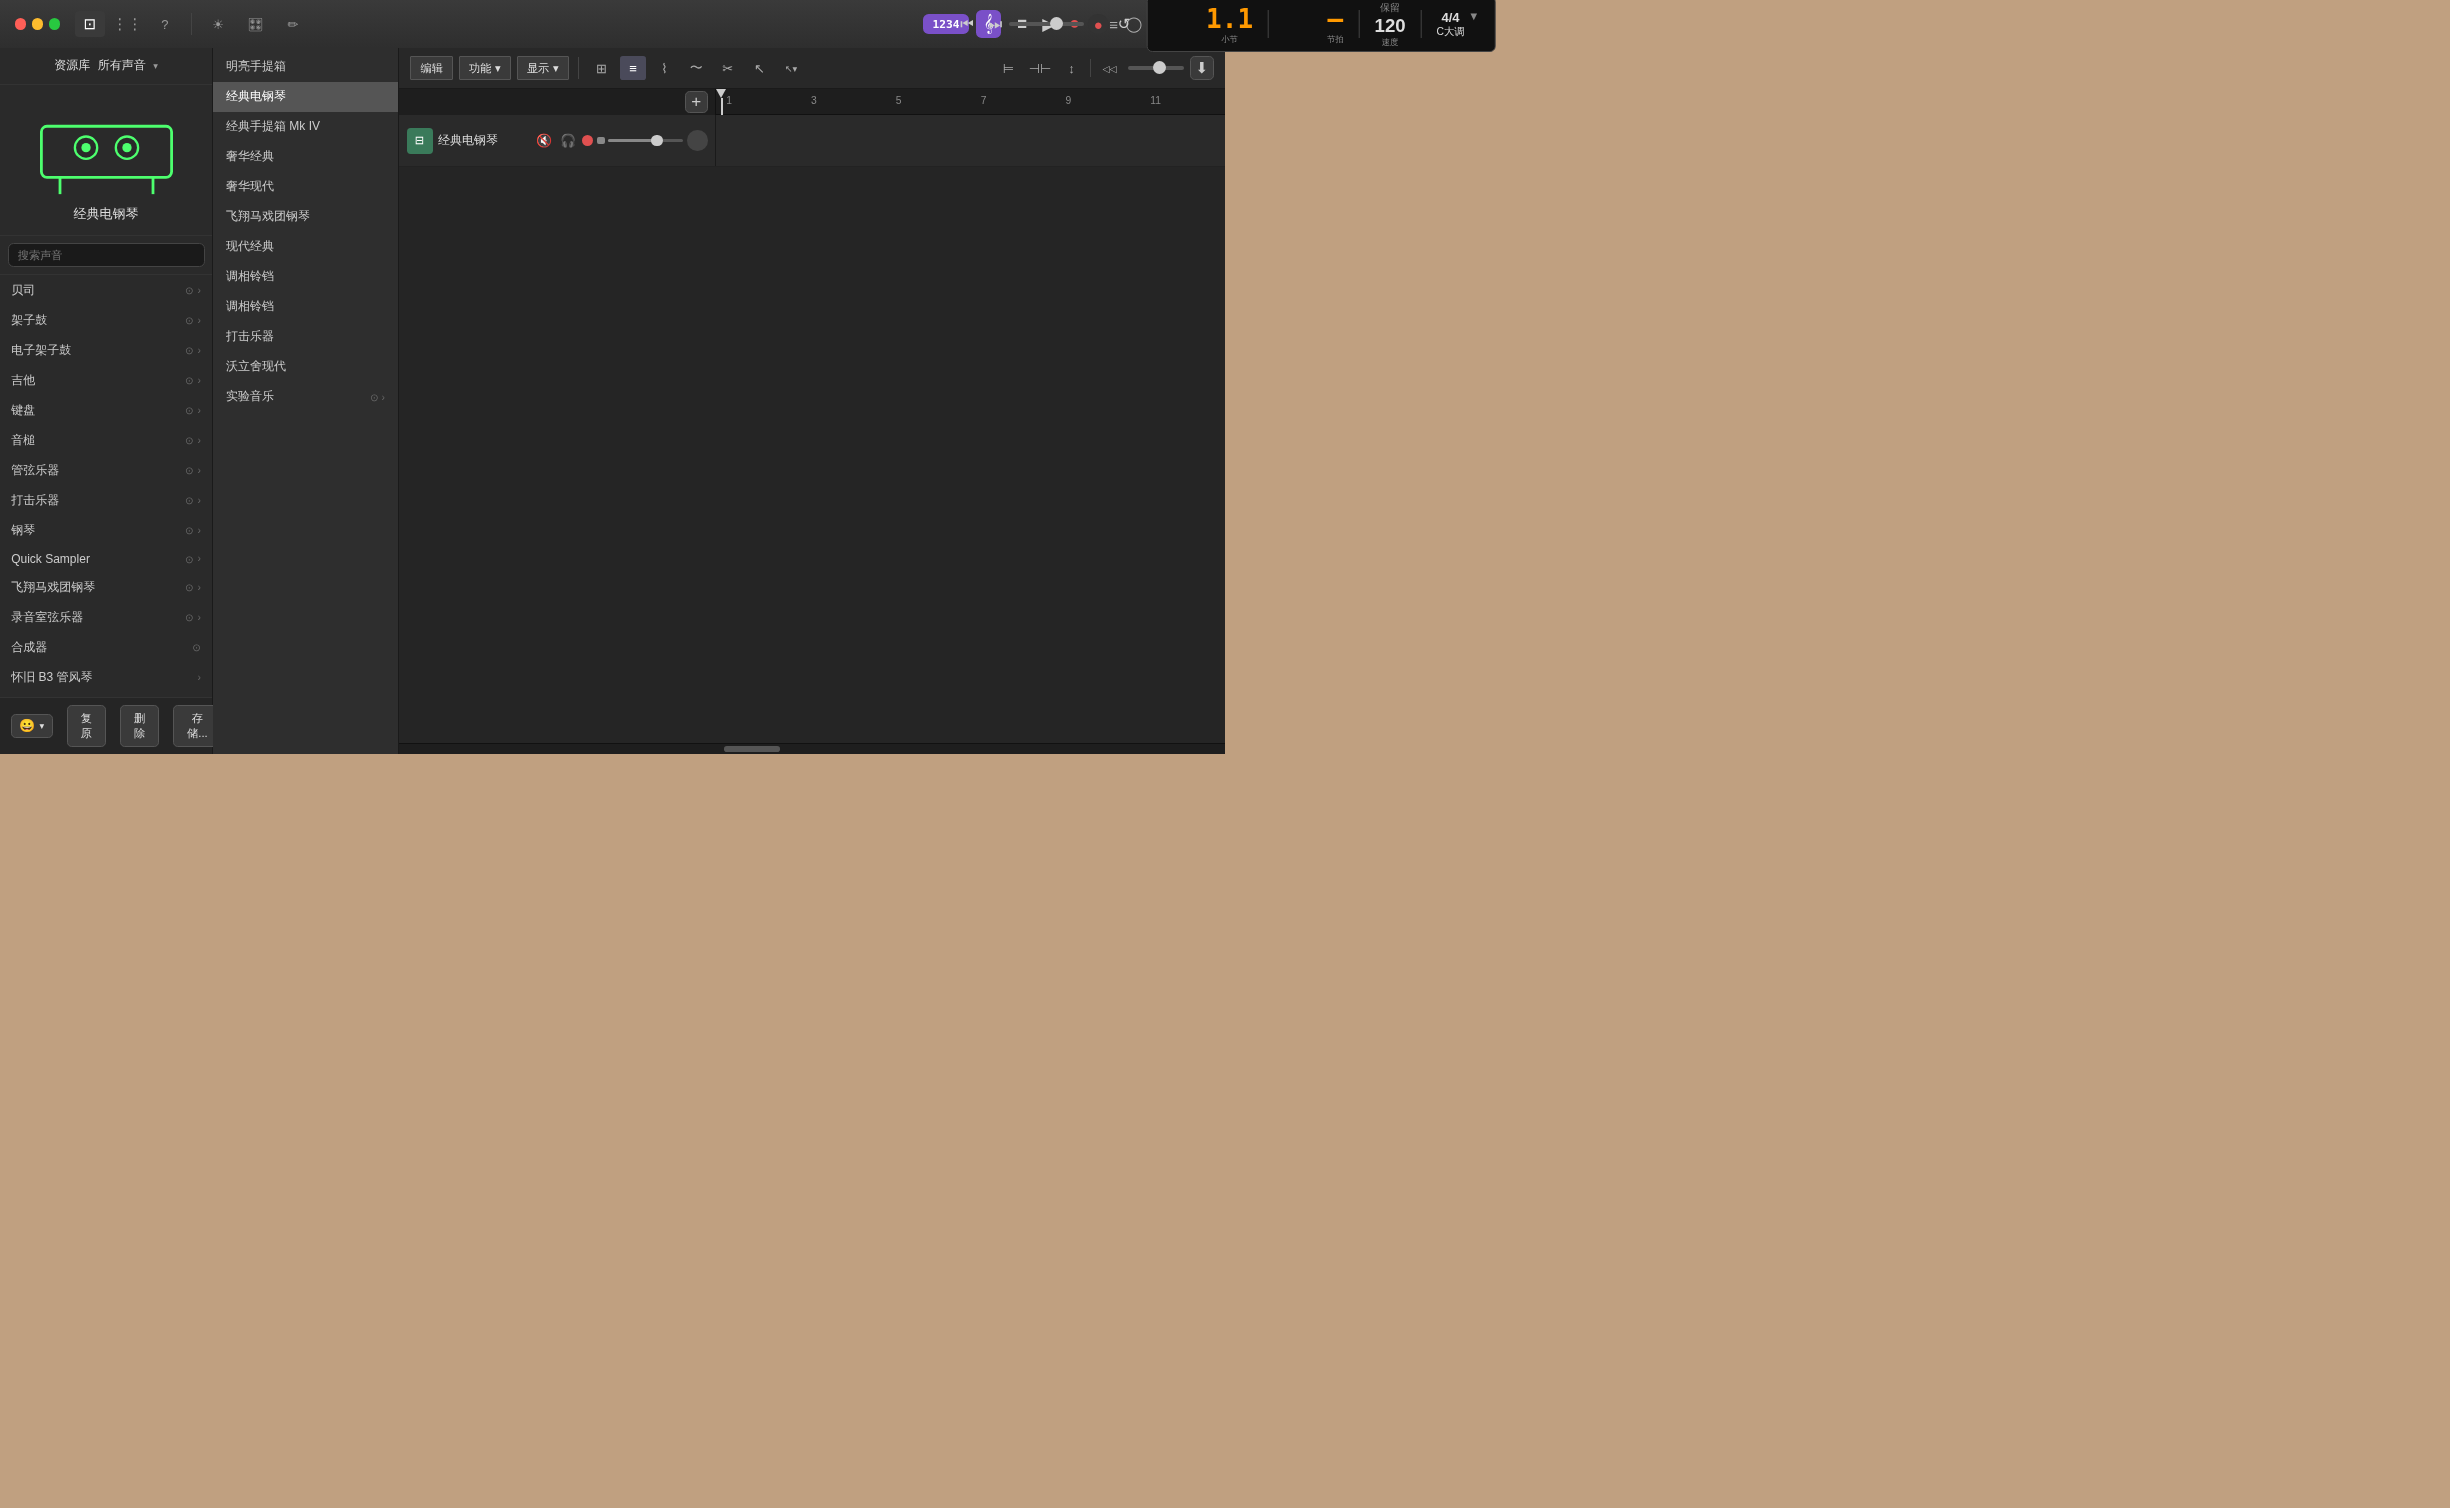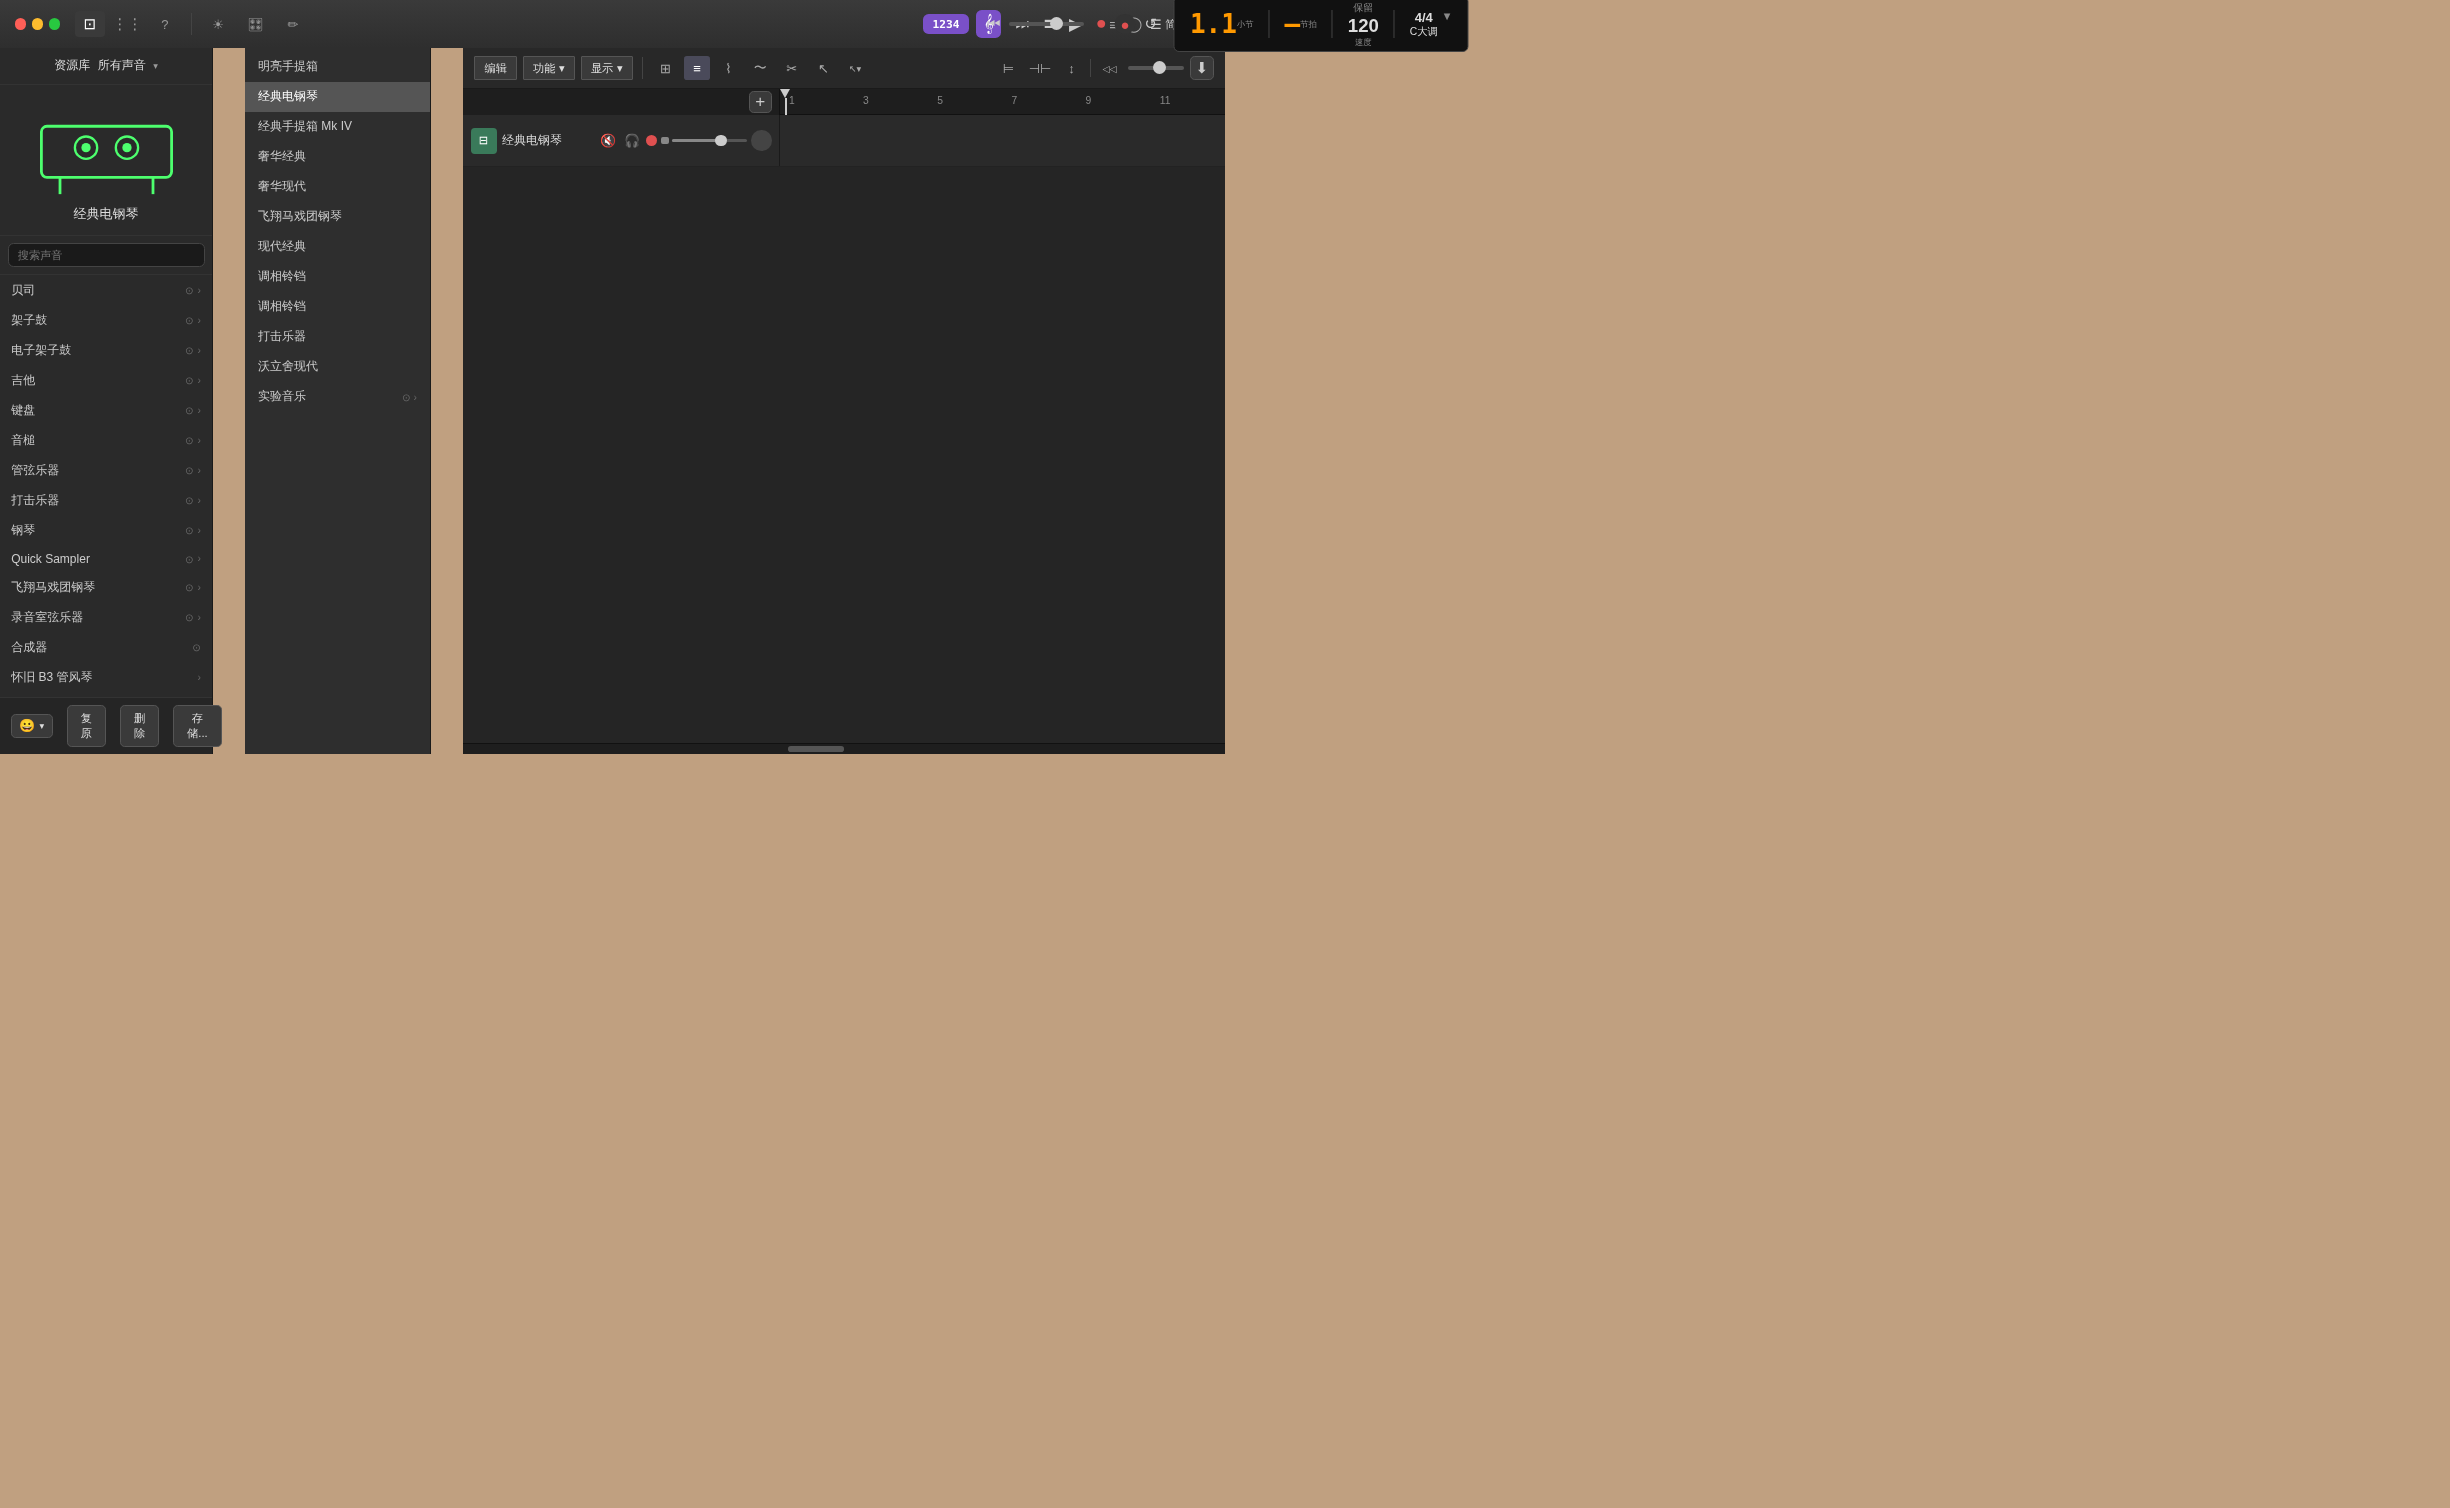--- a/index.html
+++ b/index.html
@@ -84,42 +84,41 @@
       background: #111;
       border: 0.9px solid #444;
       border-radius: 5.6px;
       padding: 3.7px 15px;
       display: flex;
       align-items: center;
       gap: 15px;
       min-width: 261px;
     }
     .time-sub { font-size: 8.4px; color: #888; text-align: center; }
-    .time-group { display: flex; align-items: center; }
+    .time-group { display: flex; flex-direction: column; align-items: center; margin-left: 43px; }
 
     .tempo-display {
       display: flex;
       flex-direction: column;
       align-items: center;
     }
 
     .meter-display {
       display: flex;
       flex-direction: column;
       align-items: center;
     }
     .meter-val { color: #ddd; font-size: 13px; font-weight: bold; }
     .key-val { color: #ddd; font-size: 10.3px; }
 
     
     .main-layout {
       display: flex;
       flex: 1;
       overflow: hidden;
-      gap: 32px;
     }
 
     
     .left-panel {
       width: 213px;
       background: #2a2a2a;
       display: flex;
       flex-direction: column;
       flex-shrink: 0;
       border-right: 0.9px solid #1a1a1a;

